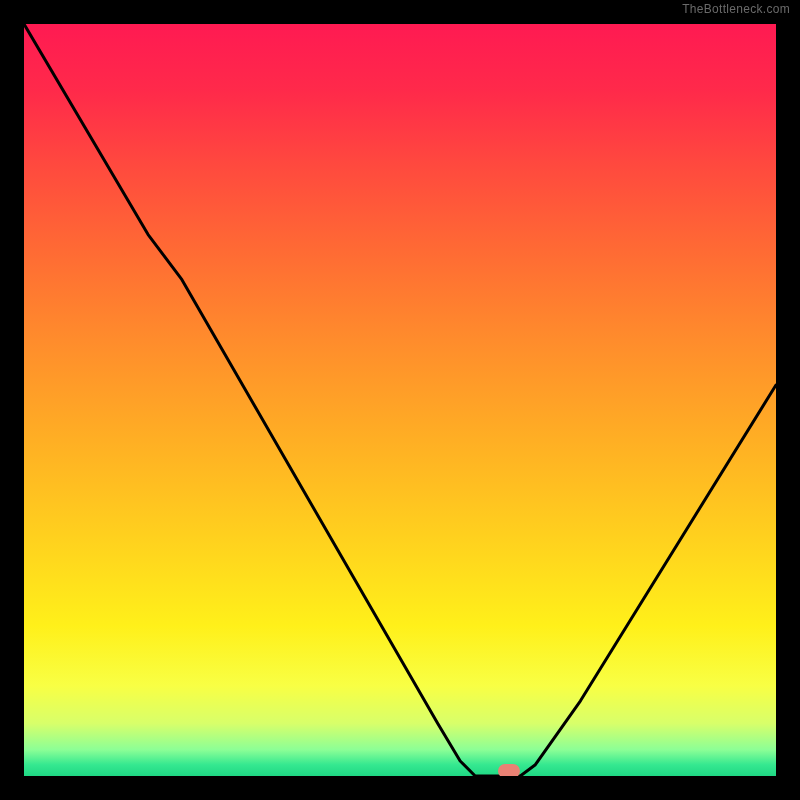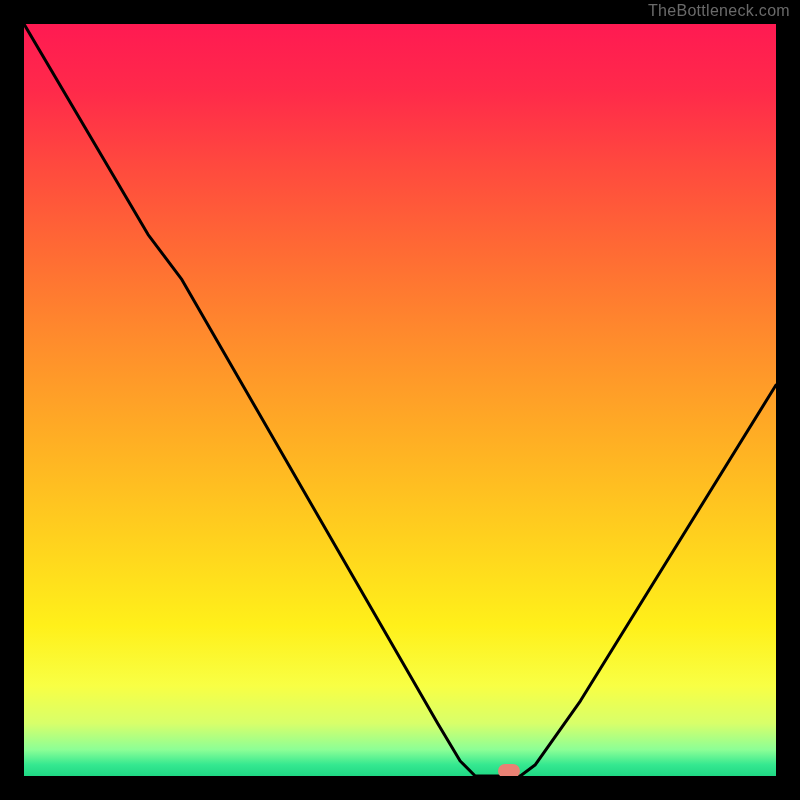--- a/index.html
+++ b/index.html
@@ -14,21 +14,21 @@
     position: relative;
     width: 800px;
     height: 800px;
     background: #000;
   }
   .watermark {
     position: absolute;
     top: 2px;
     right: 10px;
     color: #6a6a6a;
-    font-size: 16px;
+    font-size: 12px;
     font-weight: 500;
     letter-spacing: 0.3px;
     z-index: 30;
   }
   .plot {
     position: absolute;
     left: 24px;
     top: 24px;
     width: 752px;
     height: 752px;

